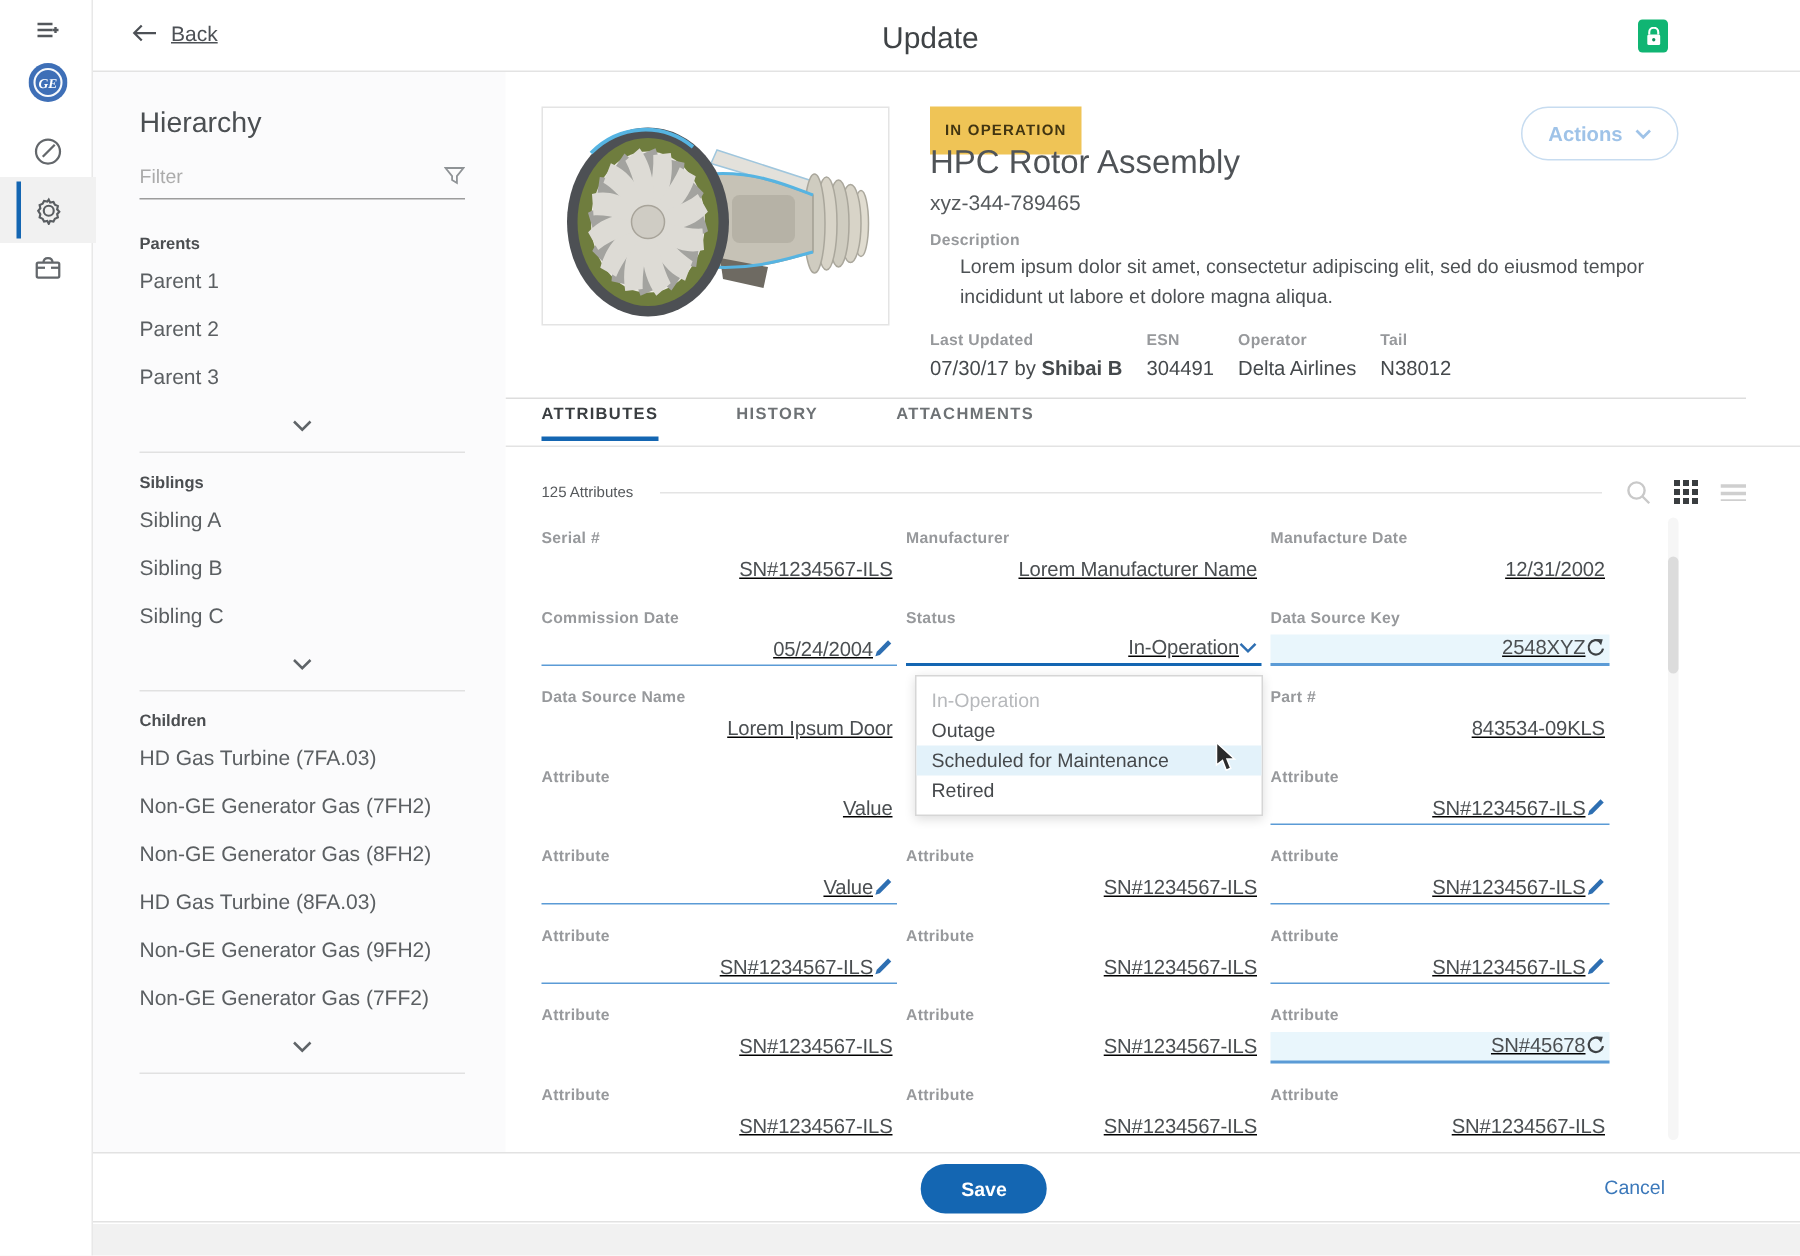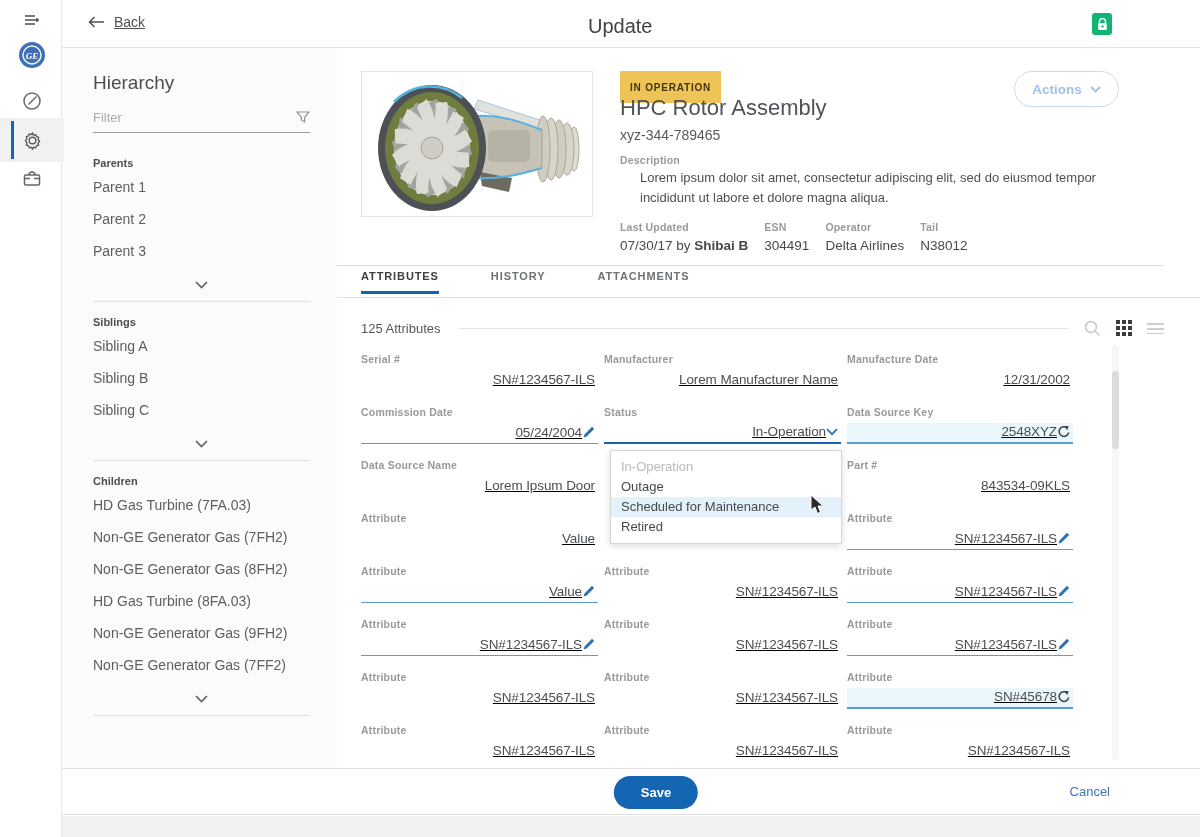--- a/index.html
+++ b/index.html
@@ -62,21 +62,21 @@
 
   .header-divider { position:absolute; left:0; top:217px; width:827px; height:1px; background:#ddd; }
   .tabbar { position:absolute; left:0; top:218px; width:863px; height:32px;
     border-bottom:1px solid #e3e3e3; display:flex; align-items:center; padding-left:24px; }
   .tab { font-size:11px; font-weight:700; letter-spacing:.9px; color:#6e7275;
     padding-bottom:9px; margin-right:52px; cursor:pointer; border-bottom:3px solid transparent; }
   .tab.active { color:#3a3e41; border-bottom-color:var(--accent-blue,#1466b2); }
 
   .attr-header { position:absolute; left:24px; top:266px; width:803px; height:28px;
     display:flex; align-items:center; }
-  .attr-count { font-size:13px; color:#55585b; white-space:nowrap; }
+  .attr-count { font-size:10px; color:#55585b; white-space:nowrap; }
   .attr-rule { flex:1; height:1px; background:#e4e4e4; margin:0 16px 0 18px; }
   .attr-icons { display:flex; align-items:center; gap:15px; }
 
   .grid { position:absolute; left:24px; top:305px; display:grid;
     grid-template-columns:237px 237px 226px; column-gap:6px; grid-auto-rows:53px; }
   .flabel { font-size:10.5px; font-weight:700; color:#97999c; margin-bottom:5px; letter-spacing:.2px; }
   .frow { display:flex; align-items:center; justify-content:flex-end; height:21px;
     padding:0 3px 2px 1px;text-decoration:underline; }
   .fvalue { font-size:13.5px; color:#4b4f52; letter-spacing:-.1px; white-space:nowrap; }
   .cell.editable .frow { border-bottom:1.5px solid #5b9bd6; }

